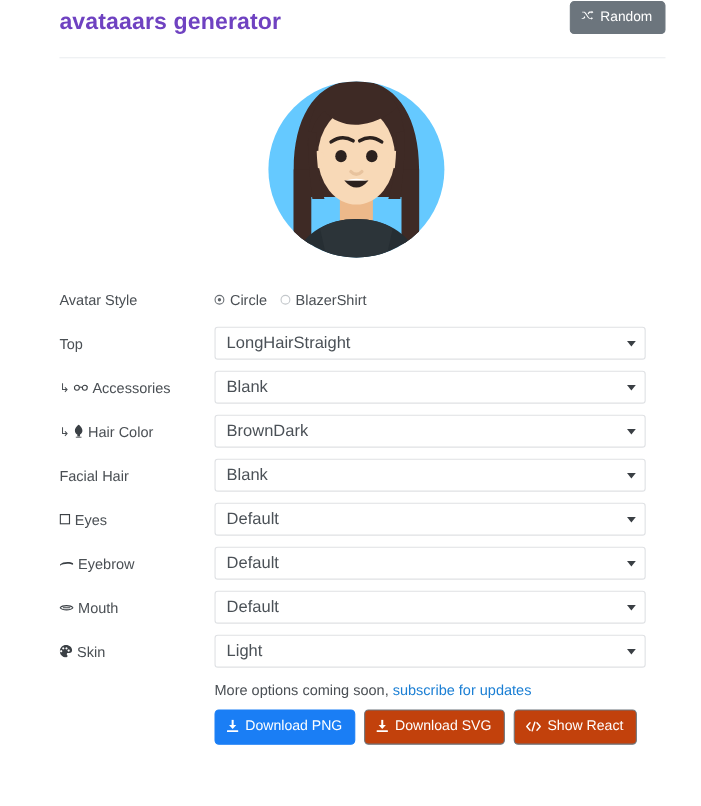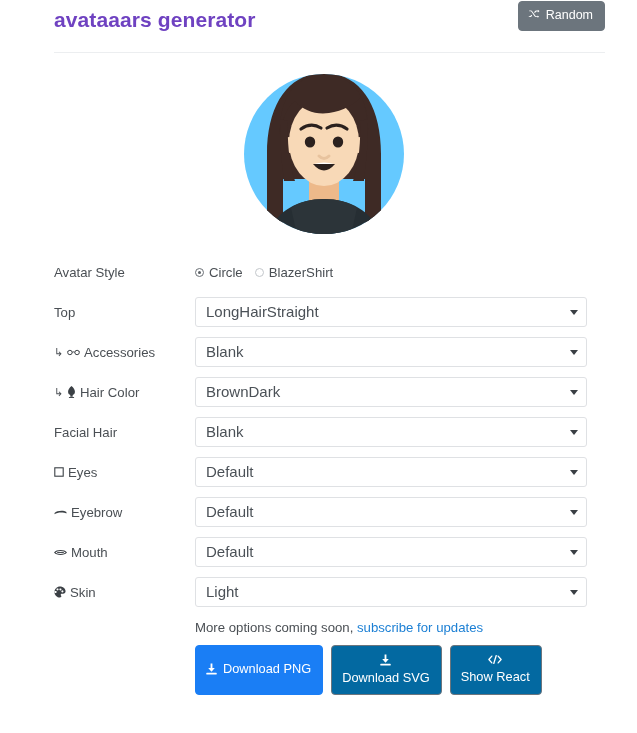--- a/index.html
+++ b/index.html
@@ -152,21 +152,21 @@
     display: inline-flex;
     align-items: center;
     gap: 6px;
     cursor: pointer;
     border: 1px solid transparent;
     color: #fff;
     font-family: "Liberation Sans", sans-serif;
     white-space: nowrap;
   }
   .btn-primary { background: #1a7ef5; border-color:#1a7ef5; }
-  .btn-secondary { background: #0369a1; border-color:#6c757d;flex-direction:column; }
+  .btn-secondary { background: #c2410c; border-color:#6c757d; }
   .btn .ico { display:inline-flex; }
   .code-ico { font-size: 12px; font-family:"Liberation Mono", monospace; letter-spacing:-.5px;}
 </style>
 </head>
 <body>
 
 <div class="page">
 
   <div class="header">
     <h1 class="title">avataaars generator</h1>

